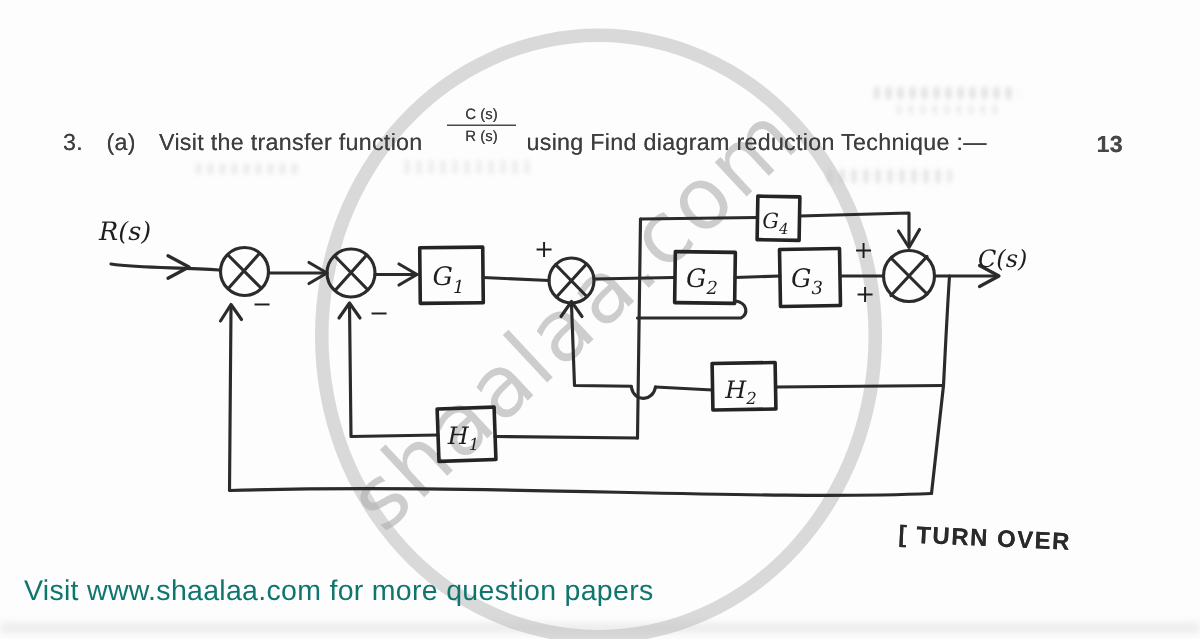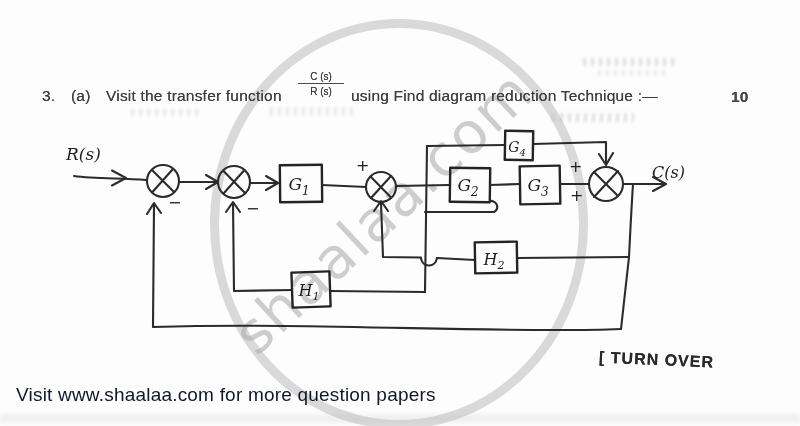--- a/index.html
+++ b/index.html
@@ -24,21 +24,21 @@
 
   
   .q{position:absolute;font-size:15.5px;color:#3e3e3e;letter-spacing:.2px;
      text-shadow:0 0 .4px #555;white-space:nowrap;}
   .fraction{position:absolute;left:295px;top:71px;width:52px;text-align:center;
      font-size:10px;color:#3e3e3e;text-shadow:0 0 .4px #555;}
   .fraction .bar{border-top:1.6px solid #4a4a4a;margin:1px 3px 2px 3px;}
   .marks{font-weight:bold;color:#474747;}
 
   
-  .footer{position:absolute;left:16px;top:384px;font-size:19px;color:#0f172a;
+  .footer{position:absolute;left:16px;top:384px;font-size:19px;color:#0f766e;
      letter-spacing:.2px;white-space:nowrap;}
   .turnover{position:absolute;left:599px;top:351px;font-size:16px;font-weight:bold;
      color:#2a2a2a;letter-spacing:1px;transform:rotate(2.6deg);white-space:nowrap;
      text-shadow:0 0 .4px #333;}
 
   .scan-band{position:absolute;left:0;top:415px;width:800px;height:7px;
      background:#bdbdbd;filter:blur(2.5px);opacity:.25;}
 
   
   svg.diagram{position:absolute;left:0;top:0;}
@@ -63,21 +63,21 @@
 
 <span class="q" style="left:42px;top:87px">3.</span>
 <span class="q" style="left:71px;top:87px">(a)</span>
 <span class="q" style="left:106px;top:87px">Visit the transfer function</span>
 <div class="fraction">
   <div>C (s)</div>
   <div class="bar"></div>
   <div>R (s)</div>
 </div>
 <span class="q" style="left:351px;top:87px">using Find diagram reduction Technique :—</span>
-<span class="q marks" style="left:731px;top:88px">10</span>
+<span class="q marks" style="left:731px;top:88px">13</span>
 
 <svg class="diagram" width="800" height="426" viewBox="0 0 800 426">
 
   <g>
     <path class="ink" d="M74,176 C95,179 120,178 146,180"></path>
     <path class="ink" d="M112,170.5 L126,178 L112,185.5"></path>
   </g>
   <text class="lbl" x="66" y="160" font-size="17">R(s)</text>
 
   <g>

